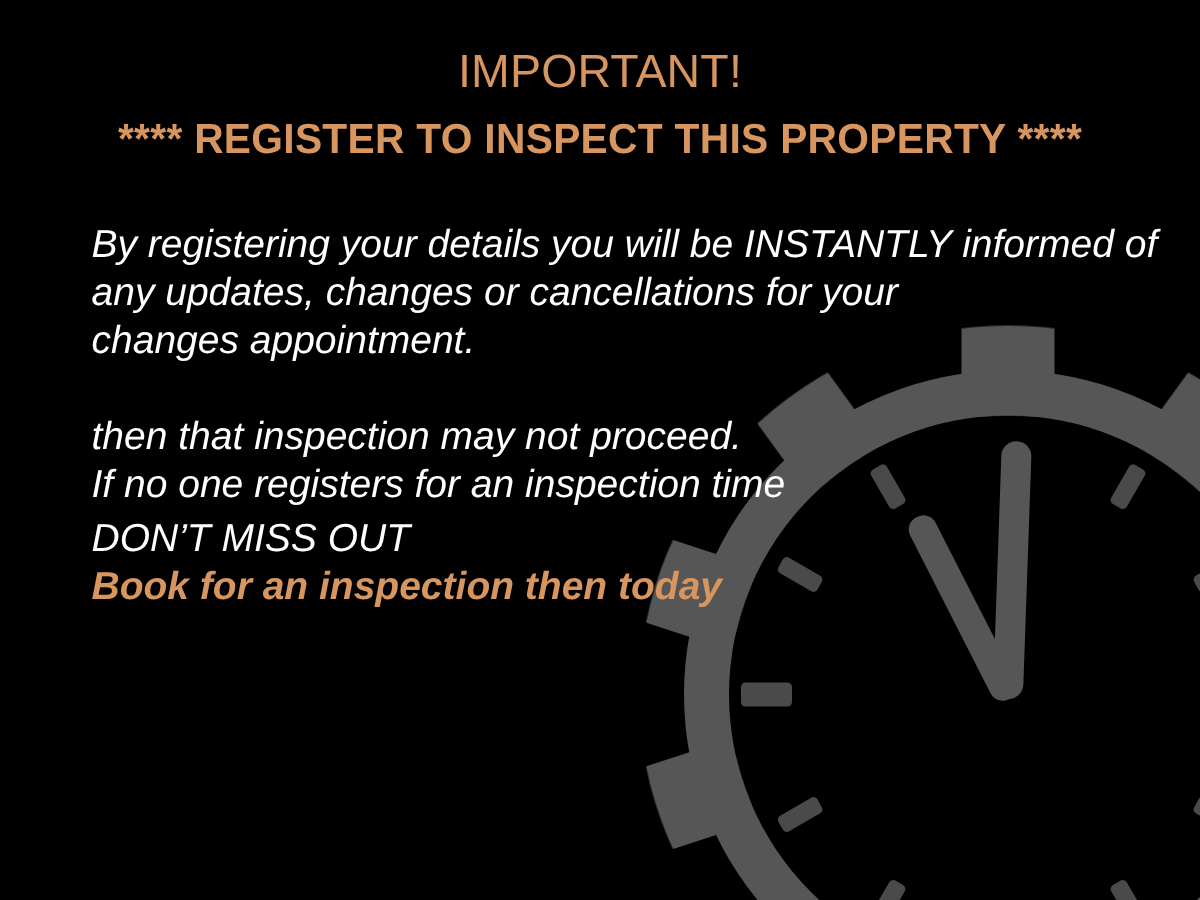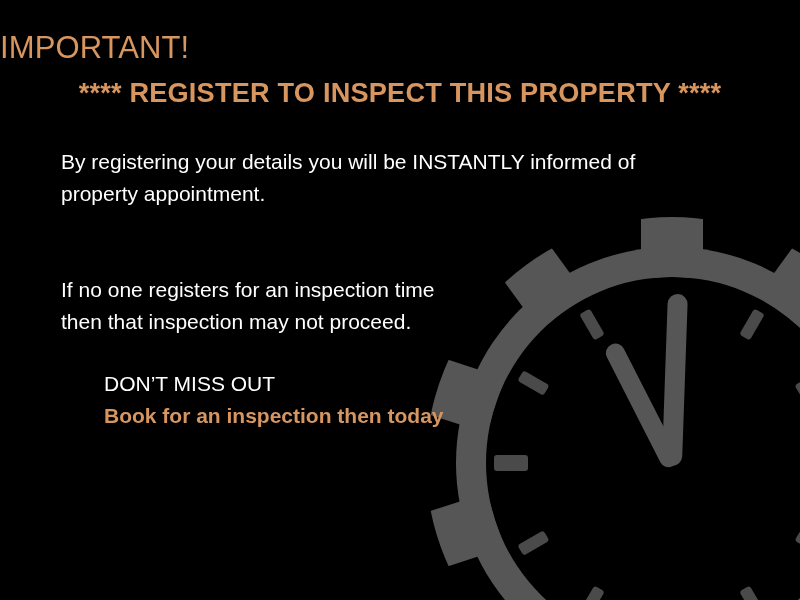--- a/index.html
+++ b/index.html
@@ -38,20 +38,21 @@
     width: 800px;
     height: 600px;
     z-index: 2;
   }
 
   .headline-1 {
     position: absolute;
     left: 0;
     top: 30px;
     width: 800px;
+    text-align: center;
     font-size: 31px;
     line-height: 36px;
     font-weight: 400;
     letter-spacing: 0.1px;
     color: #d7955f;
     white-space: nowrap;
   }
 
   .headline-2 {
     position: absolute;
@@ -64,29 +65,30 @@
     font-weight: 700;
     letter-spacing: 0.2px;
     color: #d7955f;
     white-space: nowrap;
     transform: scaleX(0.97);
   }
 
   .body-block {
     position: absolute;
     left: 61px;
-    font-size: 21px;
+    font-size: 26px;
     line-height: 32px;
     font-weight: 400;
     color: #ffffff;
     white-space: nowrap;
+    font-style: italic;
   }
   .body-block.para-1 { top: 146px; }
   .body-block.para-2 { top: 274px; }
-  .body-block.para-3 { top: 368px; margin-left: 43px; }
+  .body-block.para-3 { top: 342px; }
 
   .body-line { display: block; }
 
   .accent-line {
     color: #d7955f;
     font-weight: 700;
   }
   .plain-line {
     color: #ffffff;
     font-weight: 400;
@@ -202,26 +204,27 @@
   </svg>
 
   <div id="text-layer">
 
     <div class="headline-1">IMPORTANT!</div>
 
     <div class="headline-2">****  REGISTER TO INSPECT THIS PROPERTY ****</div>
 
     <div class="body-block para-1">
       <span class="body-line">By registering your details  you will be INSTANTLY informed of</span>
-      <span class="body-line">property appointment.</span>
+      <span class="body-line">any updates, changes or cancellations for your</span>
+      <span class="body-line">changes appointment.</span>
     </div>
 
     <div class="body-block para-2">
+      <span class="body-line">then that inspection may not proceed.</span>
       <span class="body-line">If no one registers for an inspection time</span>
-      <span class="body-line">then that inspection may not proceed.</span>
     </div>
 
     <div class="body-block para-3">
       <span class="body-line plain-line">DON’T MISS OUT</span>
       <span class="body-line accent-line">Book for an inspection then today</span>
     </div>
 
   </div>
 </div>
 

